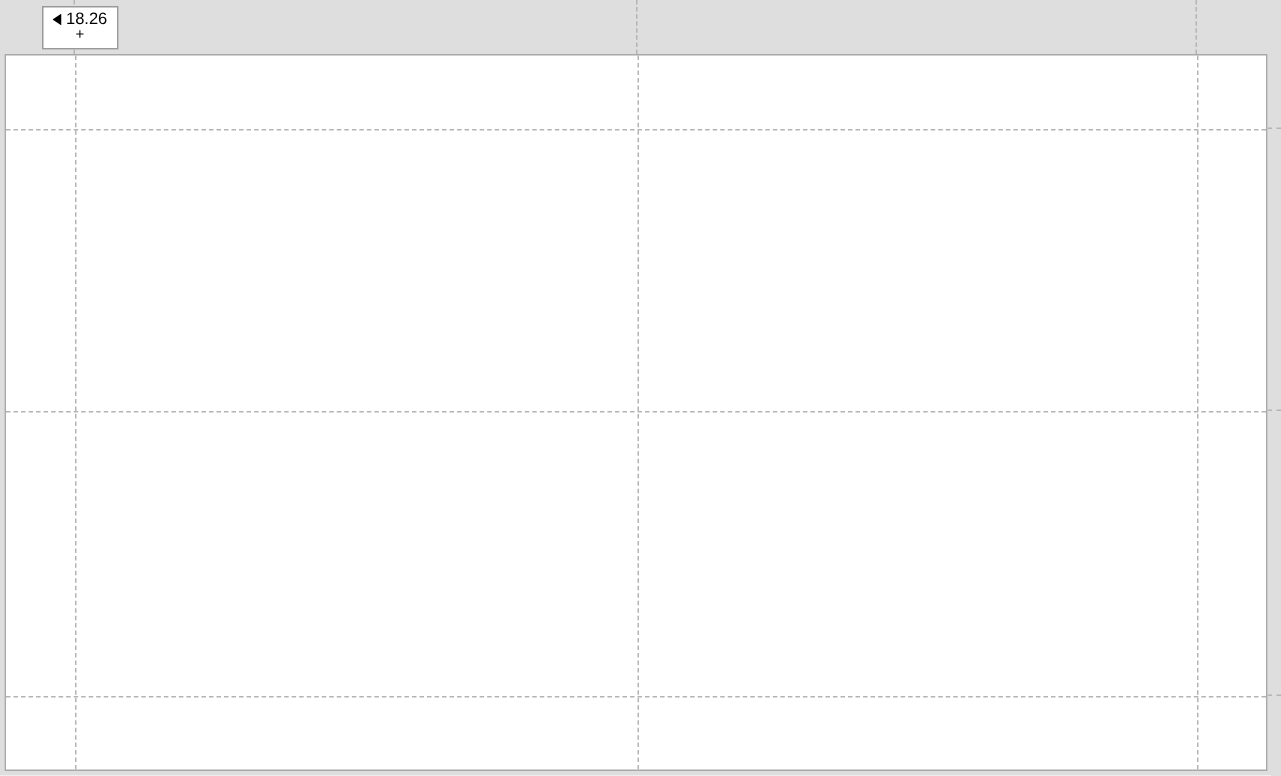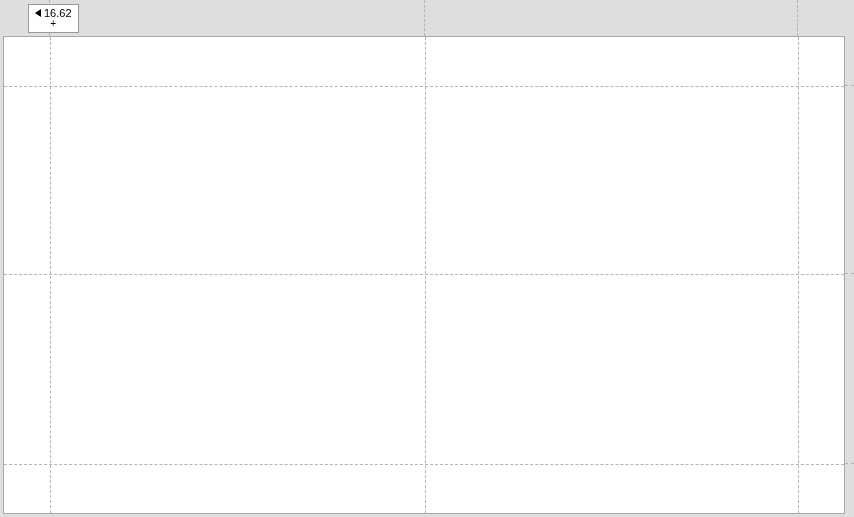--- a/index.html
+++ b/index.html
@@ -114,16 +114,16 @@
   <div class="guide-h" style="top:427px"></div>
 </div>
 
 <div class="tooltip">
   <div class="tooltip-row1">
     <span class="tooltip-arrow">
       <svg width="6" height="8" viewBox="0 0 6 8">
           <polygon points="6,0 6,8 0,4" fill="#000"></polygon>
         </svg>
     </span>
-    <span>16.62</span>
+    <span>18.26</span>
   </div>
   <div class="tooltip-plus">+</div>
 </div>
 
 </body></html>

